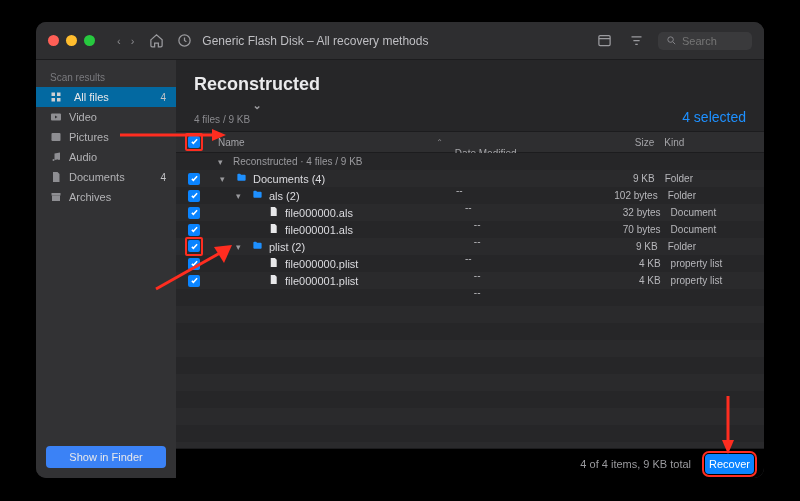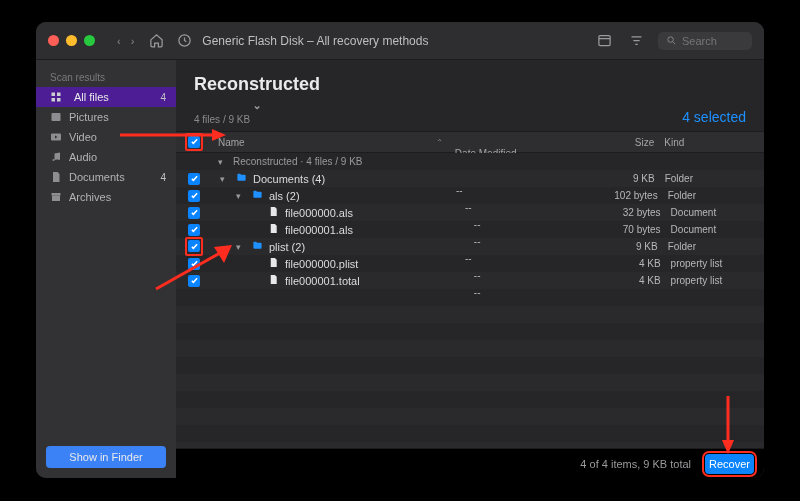--- a/index.html
+++ b/index.html
@@ -60,21 +60,21 @@
     width:140px; background:#323234;
     display:flex; flex-direction:column;
     padding-top:8px;
   }
   .sb-heading { color:#7a7a7e; font-size:10px; padding:4px 12px 4px 14px; }
   .sb-item {
     display:flex; align-items:center; gap:7px;
     padding:4px 10px 4px 14px; color:#b3b3b6;
     font-size:11px; cursor:pointer;
   }
-  .sb-item.selected { background:#4c1d95; color:#e8e8ea;gap:12px; }
+  .sb-item.selected { background:#0369a1; color:#e8e8ea;gap:12px; }
   .sb-item .badge { margin-left:auto; font-size:10px; color:#c5c5c8; }
   .sb-item svg { width:12px; height:12px; flex:0 0 12px; fill:#8e8e92; }
   .sb-item.selected svg { fill:#cfcfd2; }
   .sidebar-spacer { flex:1; }
   .show-in-finder {
     margin:10px; height:22px;
     background:#3b82f6; color:#e9e9eb;
     border:none; border-radius:4px; font-size:11px;
     cursor:pointer;
   }
@@ -205,32 +205,32 @@
               <rect x="3" y="3" width="7" height="7"></rect>
               <rect x="14" y="3" width="7" height="7"></rect>
               <rect x="3" y="14" width="7" height="7"></rect>
               <rect x="14" y="14" width="7" height="7"></rect>
             </svg>
             <span>All files</span>
             <span class="badge">4</span>
           </div>
           <div class="sb-item">
             <svg viewBox="0 0 24 24">
+              <rect x="2" y="5" width="20" height="14" rx="2"></rect>
+              <path d="M10 9l5 3-5 3z" fill="#323234"></path>
+            </svg>
+            <span>Video</span>
+          </div>
+          <div class="sb-item">
+            <svg viewBox="0 0 24 24">
               <rect x="3" y="4" width="18" height="16" rx="2"></rect>
               <circle cx="9" cy="10" r="2"></circle>
               <path d="M3 18l6-6 12 8"></path>
             </svg>
             <span>Pictures</span>
-          </div>
-          <div class="sb-item">
-            <svg viewBox="0 0 24 24">
-              <rect x="2" y="5" width="20" height="14" rx="2"></rect>
-              <path d="M10 9l5 3-5 3z" fill="#323234"></path>
-            </svg>
-            <span>Video</span>
           </div>
           <div class="sb-item">
             <svg viewBox="0 0 24 24">
               <path d="M9 18V5l11-2v13"></path>
               <circle cx="7" cy="18" r="2"></circle>
               <circle cx="18" cy="16" r="2"></circle>
             </svg>
             <span>Audio</span>
           </div>
           <div class="sb-item">
@@ -414,21 +414,21 @@
                 <svg viewBox="0 0 24 24" fill="none" stroke="#fff" stroke-width="4">
                   <path d="M5 13l4 4 10-11"></path>
                 </svg>
               </span>
             </div>
             <div class="col-name indent-3">
               <span class="disclosure"></span>
               <span><svg class="file-icon" viewBox="0 0 24 24">
                   <path d="M6 2h9l4 4v16H6z"></path>
                 </svg></span>
-              <span class="name-text">file000001.total</span>
+              <span class="name-text">file000001.plist</span>
             </div>
             <div class="col-date date-text">--</div>
             <div class="col-size size-text">4 KB</div>
             <div class="col-kind kind-text">property list</div>
           </div>
         </div>
 
       <div class="footer">
         <span>4 of 4 items, 9 KB total</span>
         <button class="recover-btn red-box">Recover</button>

